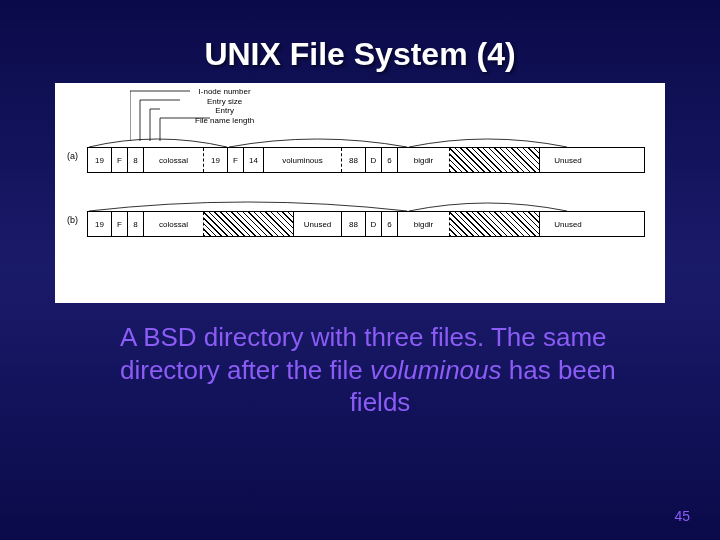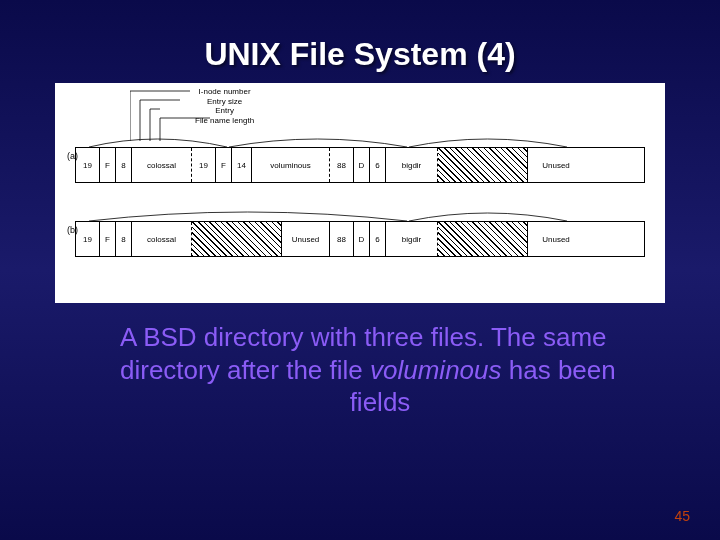--- a/index.html
+++ b/index.html
@@ -8,37 +8,37 @@
   .diagram-area { background: #fff; margin: 0 55px; padding: 8px 10px 10px; height: 220px; position: relative; }
   .legend { position: absolute; top: 4px; left: 140px; font-size: 8px; line-height: 1.2; font-family: Arial, sans-serif; text-align: center; }
   .legend div { position: relative; }
   .legend-lines { position: absolute; top: 6px; left: 75px; }
 
   .dir-row { position: relative; margin: 0 10px; }
   .row-a { margin-top: 56px; }
   .row-b { margin-top: 38px; }
   .row-label { position: absolute; left: -8px; top: 4px; font-size: 9px; }
 
-  .entries { display: flex; height: 36px; border: 1px solid #000; }
+  .entries { display: flex; height: 26px; border: 1px solid #000; margin-left: 12px; }
   .cell { border-right: 1px solid #000; display: flex; align-items: center; justify-content: center; font-size: 8px; padding: 0 3px; white-space: nowrap; }
   .cell.dashed-r { border-right: 1px dashed #000; }
   .cell.last { border-right: none; }
 
   .hatch { background: repeating-linear-gradient(45deg, #000 0 1px, transparent 1px 4px); }
 
   .arc-svg { position: absolute; left: 12px; top: -12px; pointer-events: none; }
   .arc-svg path { stroke: #000; stroke-width: 0.8; fill: none; }
 
   .caption-block { color: #8b5cf6; margin: 18px 80px 0; font-size: 26px; line-height: 1.25; }
   .caption { text-align: left; padding-left: 40px; }
   .bullets { margin-top: -22px; }
   .bullet { display: flex; align-items: flex-start; margin-top: 2px; }
   .sq { width: 12px; height: 12px; background: #4a6aa8; margin-right: 12px; margin-top: 6px; flex-shrink: 0; }
   .italic { font-style: italic; }
-  .pagenum { position: absolute; bottom: 16px; right: 30px; color: #c2410c; font-size: 14px; }
+  .pagenum { position: absolute; bottom: 16px; right: 30px; color: #8b5cf6; font-size: 14px; }
 </style>
 </head>
 <body>
 
 <div class="title">UNIX File System (4)</div>
 
 <div class="diagram-area">
 
   <svg class="legend-lines" width="90" height="58">
     <path d="M 60 2 L 0 2 L 0 52" stroke="#000" stroke-width="0.8" fill="none"></path>

